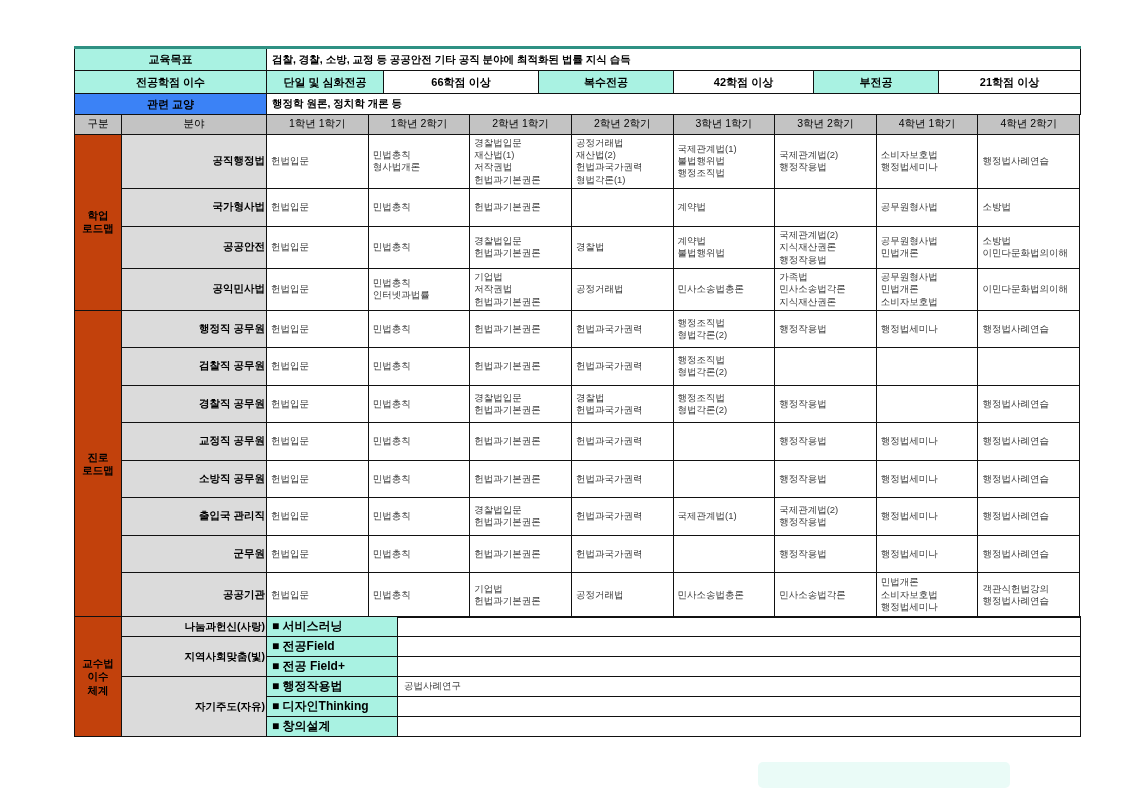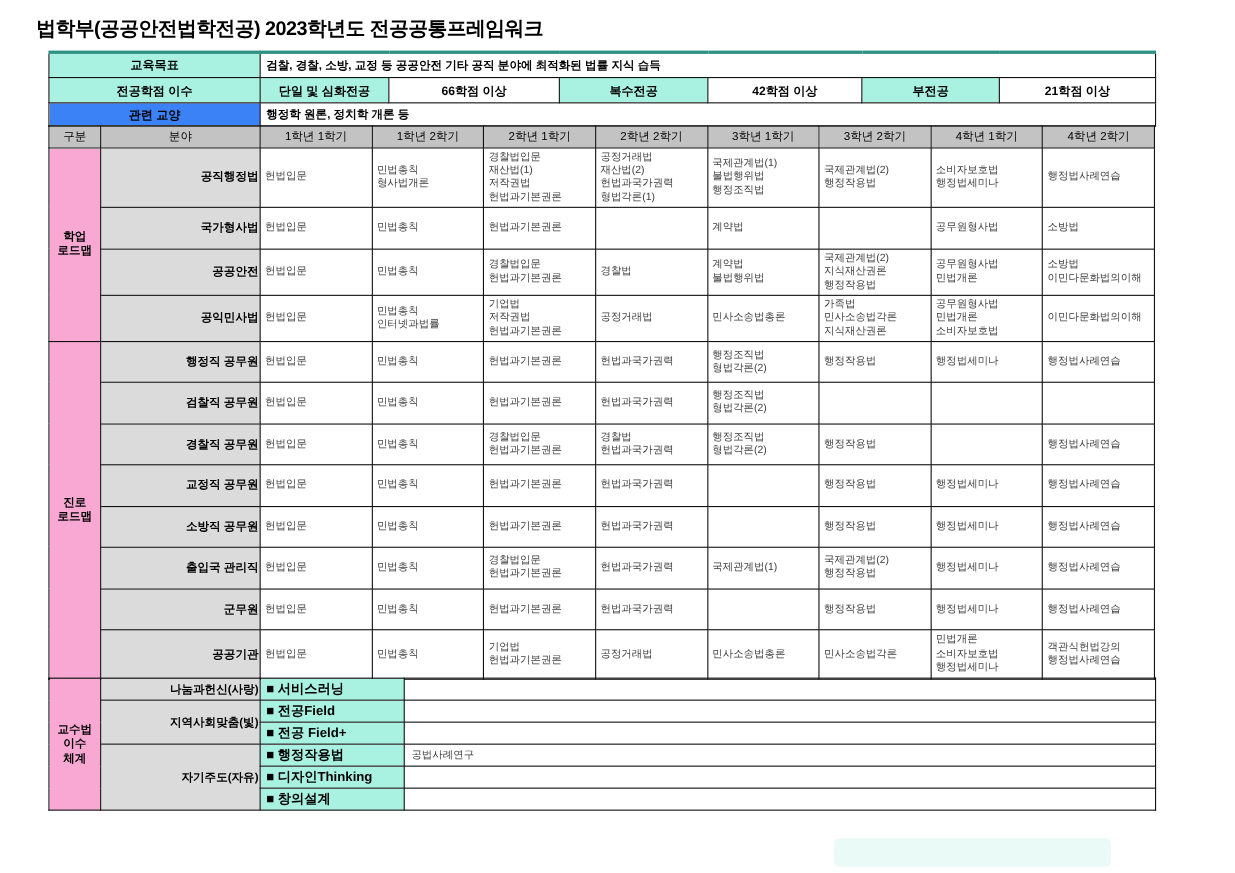--- a/index.html
+++ b/index.html
@@ -9,61 +9,60 @@
     font-family:"Liberation Sans","DejaVu Sans",sans-serif;
     color:#000;
     position:relative;
     overflow:hidden;
   }
   #page { position:absolute; inset:0; }
   #doc-title {
     position:absolute; left:33px; top:14px;
     font-size:18px; font-weight:bold; letter-spacing:-0.5px;
   }
-  #tables { position:absolute; left:44px; top:46px; width:956px; }
+  #tables { position:absolute; left:74px; top:46px; width:956px; }
 
   table { border-collapse:collapse; table-layout:fixed; width:1006px; }
   td, th { border:1.5px solid #111; box-sizing:border-box; overflow:hidden; white-space:pre-line; }
   table + table { margin-top:-1.5px; }
 
   
   .cyan  { background:#a9f2e2; }
   .green { background:#3b82f6; }
   .hd    { background:#c3c3c3; }
 
   
   .meta { border-top:3px solid #2f9183; }
   .meta td { font-weight:bold; font-size:11px; text-align:center; vertical-align:middle; }
   .meta td.lv { text-align:left; padding:1px 5px; font-size:10.5px;margin-left:31px; }
 
   
   .main th { font-size:10.5px; font-weight:normal; vertical-align:middle; }
   .f { background:#dbdbdb; font-weight:bold; font-size:10.5px; text-align:right; vertical-align:middle; }
-  .g { background:#f9a8d4; font-weight:bold; font-size:10.5px; text-align:center; vertical-align:middle; line-height:1.25; }
+  .g { background:#c2410c; font-weight:bold; font-size:10.5px; text-align:center; vertical-align:middle; line-height:1.25; }
   .c { font-size:9.5px; color:#3c3c3c; text-align:left; vertical-align:middle; padding:2px 4px; line-height:1.3; }
 
   
   .teach .item { font-weight:bold; font-size:12px; text-align:left; padding:1px 5px; vertical-align:middle; }
   .teach .val  { font-size:9.5px; color:#3c3c3c; text-align:left; padding:1px 6px; vertical-align:middle; }
 
   
   .bottom td { vertical-align:middle; }
   .bottom .lbl { font-weight:bold; font-size:10.5px; text-align:center; line-height:1.25; }
   .bottom .txt { font-weight:bold; font-size:10.5px; text-align:left; padding:2px 6px; line-height:1.3; }
 
   #watermark-smudge {
     position:absolute; left:758px; top:762px; width:252px; height:26px;
     background:#d9f8f0; opacity:.55; border-radius:5px;
   }
 </style>
 </head>
 <body>
 
 <div id="page">
-  <div id="doc-title">법학부(공공안전법학전공) 2023학년도 전공공통프레임워크</div>
 
   <div id="tables">
 
     <table class="meta">
       <colgroup>
         <col style="width:192px">
           <col style="width:117px">
           <col style="width:155px">
         <col style="width:135px">
           <col style="width:140px">

